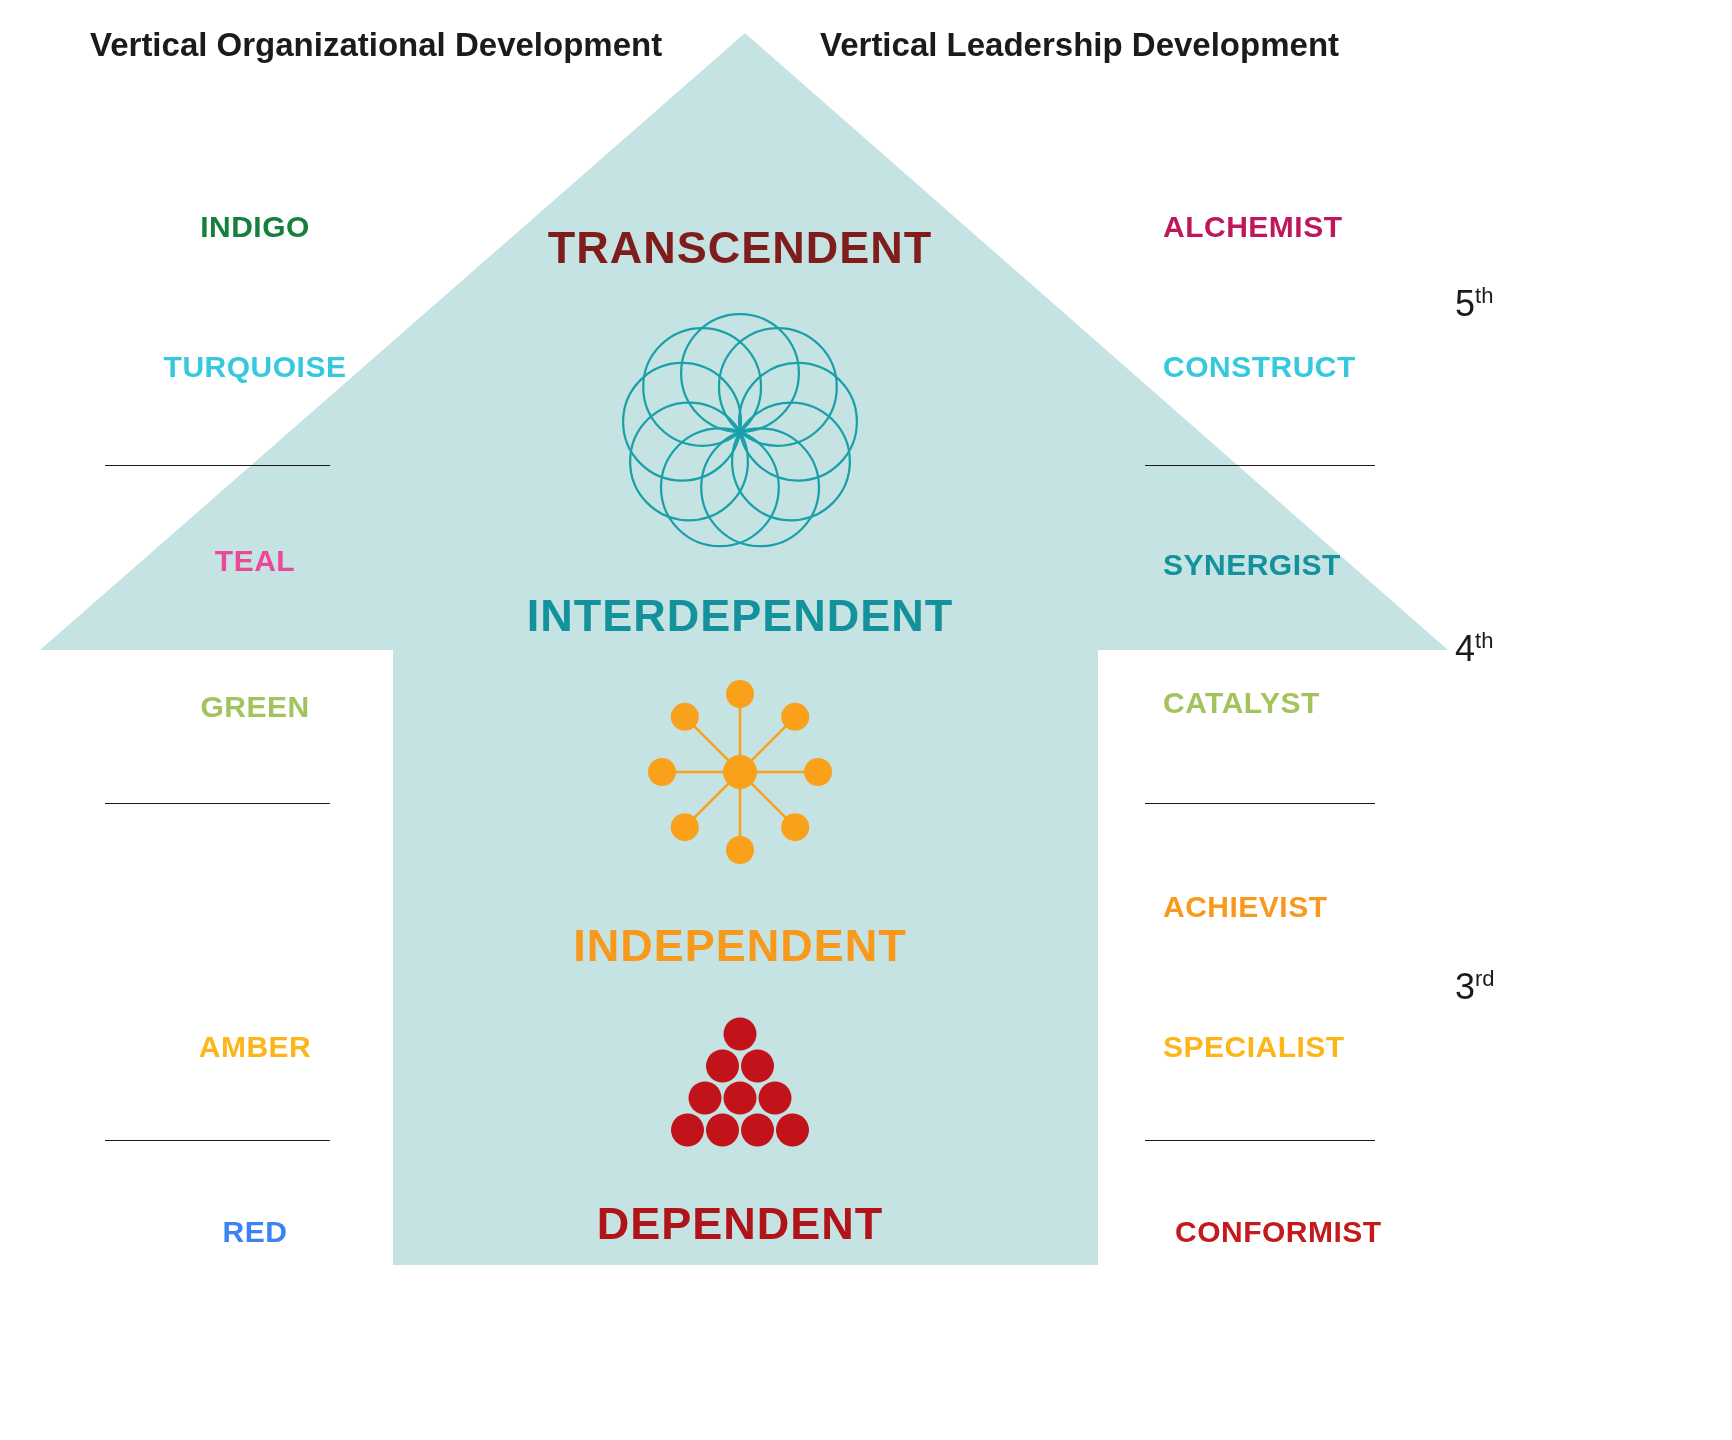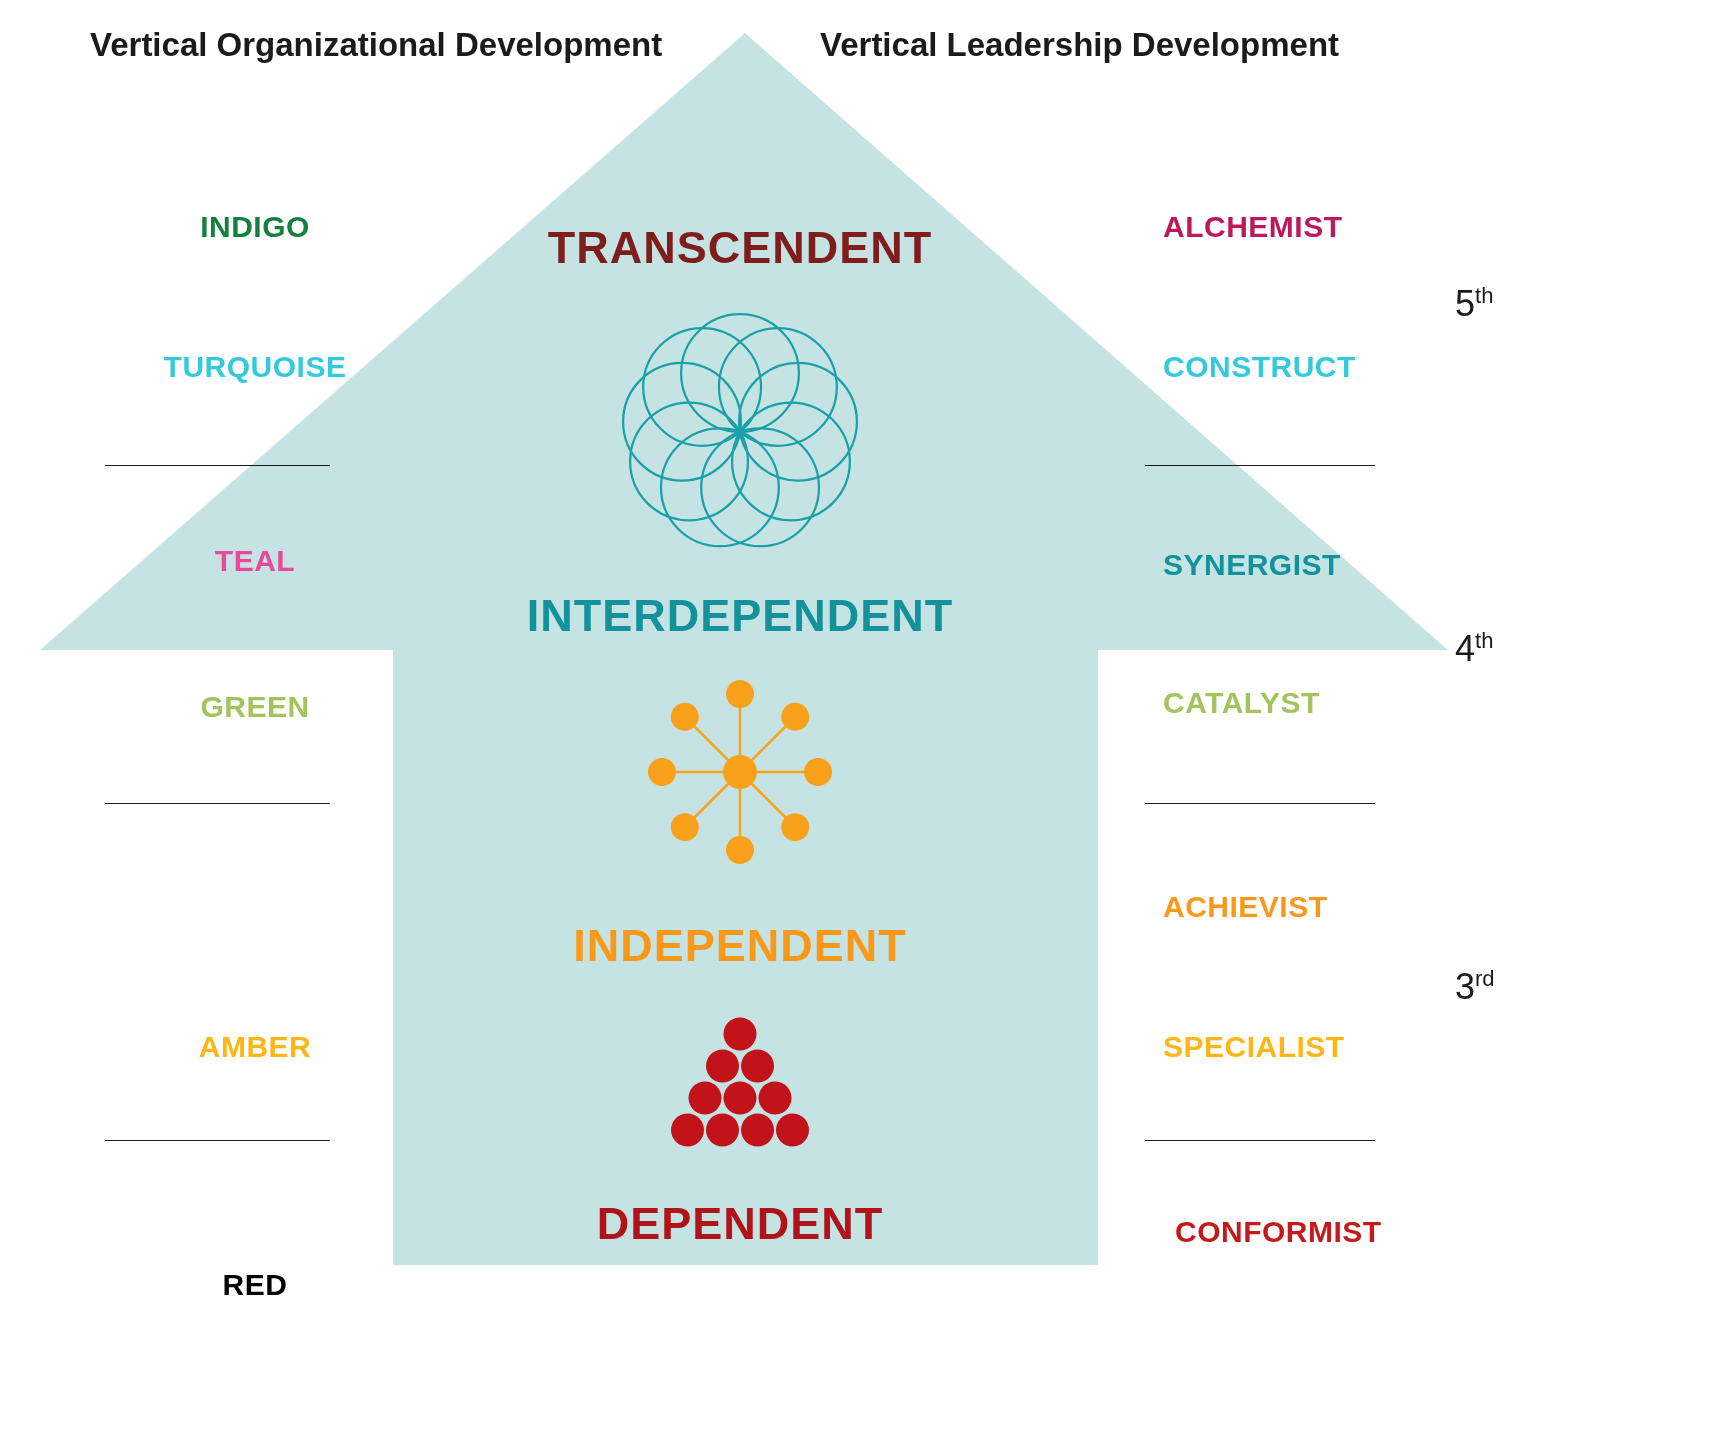--- a/index.html
+++ b/index.html
@@ -139,21 +139,21 @@
         <circle cx="52.5" cy="48" r="16.5"></circle>
       </g>
     </svg>
   </div>
 
   <div class="col-label left-col" style="top: 210px; color: #15803d;">INDIGO</div>
   <div class="col-label left-col" style="top: 350px; color: rgb(53, 201, 222);">TURQUOISE</div>
   <div class="col-label left-col" style="top: 524px; color: #ec4899; margin-top: 20px;">TEAL</div>
   <div class="col-label left-col" style="top: 690px; color: rgb(163, 196, 92);">GREEN</div>
   <div class="col-label left-col" style="top: 1030px; color: rgb(252, 182, 26);">AMBER</div>
-  <div class="col-label left-col" style="top: 1268px; color: #000000;">RED</div>
+  <div class="col-label left-col" style="top: 1215px; color: #3b82f6;">RED</div>
 
   <div class="col-label right-col" style="top: 210px; color: #be185d;">ALCHEMIST</div>
   <div class="col-label right-col" style="top: 350px; color: rgb(53, 201, 222);">CONSTRUCT</div>
   <div class="col-label right-col" style="top: 548px; color: rgb(19, 146, 156);">SYNERGIST</div>
   <div class="col-label right-col" style="top: 686px; color: rgb(163, 196, 92);">CATALYST</div>
   <div class="col-label right-col" style="top: 890px; color: rgb(248, 153, 28);">ACHIEVIST</div>
   <div class="col-label right-col" style="top: 1030px; color: rgb(252, 182, 26);">SPECIALIST</div>
   <div class="col-label right-col" style="top: 1215px; color: rgb(196, 26, 28); margin-left: 12px;">CONFORMIST</div>
 
   <div class="divider divider-left" style="top:465px;"></div>

